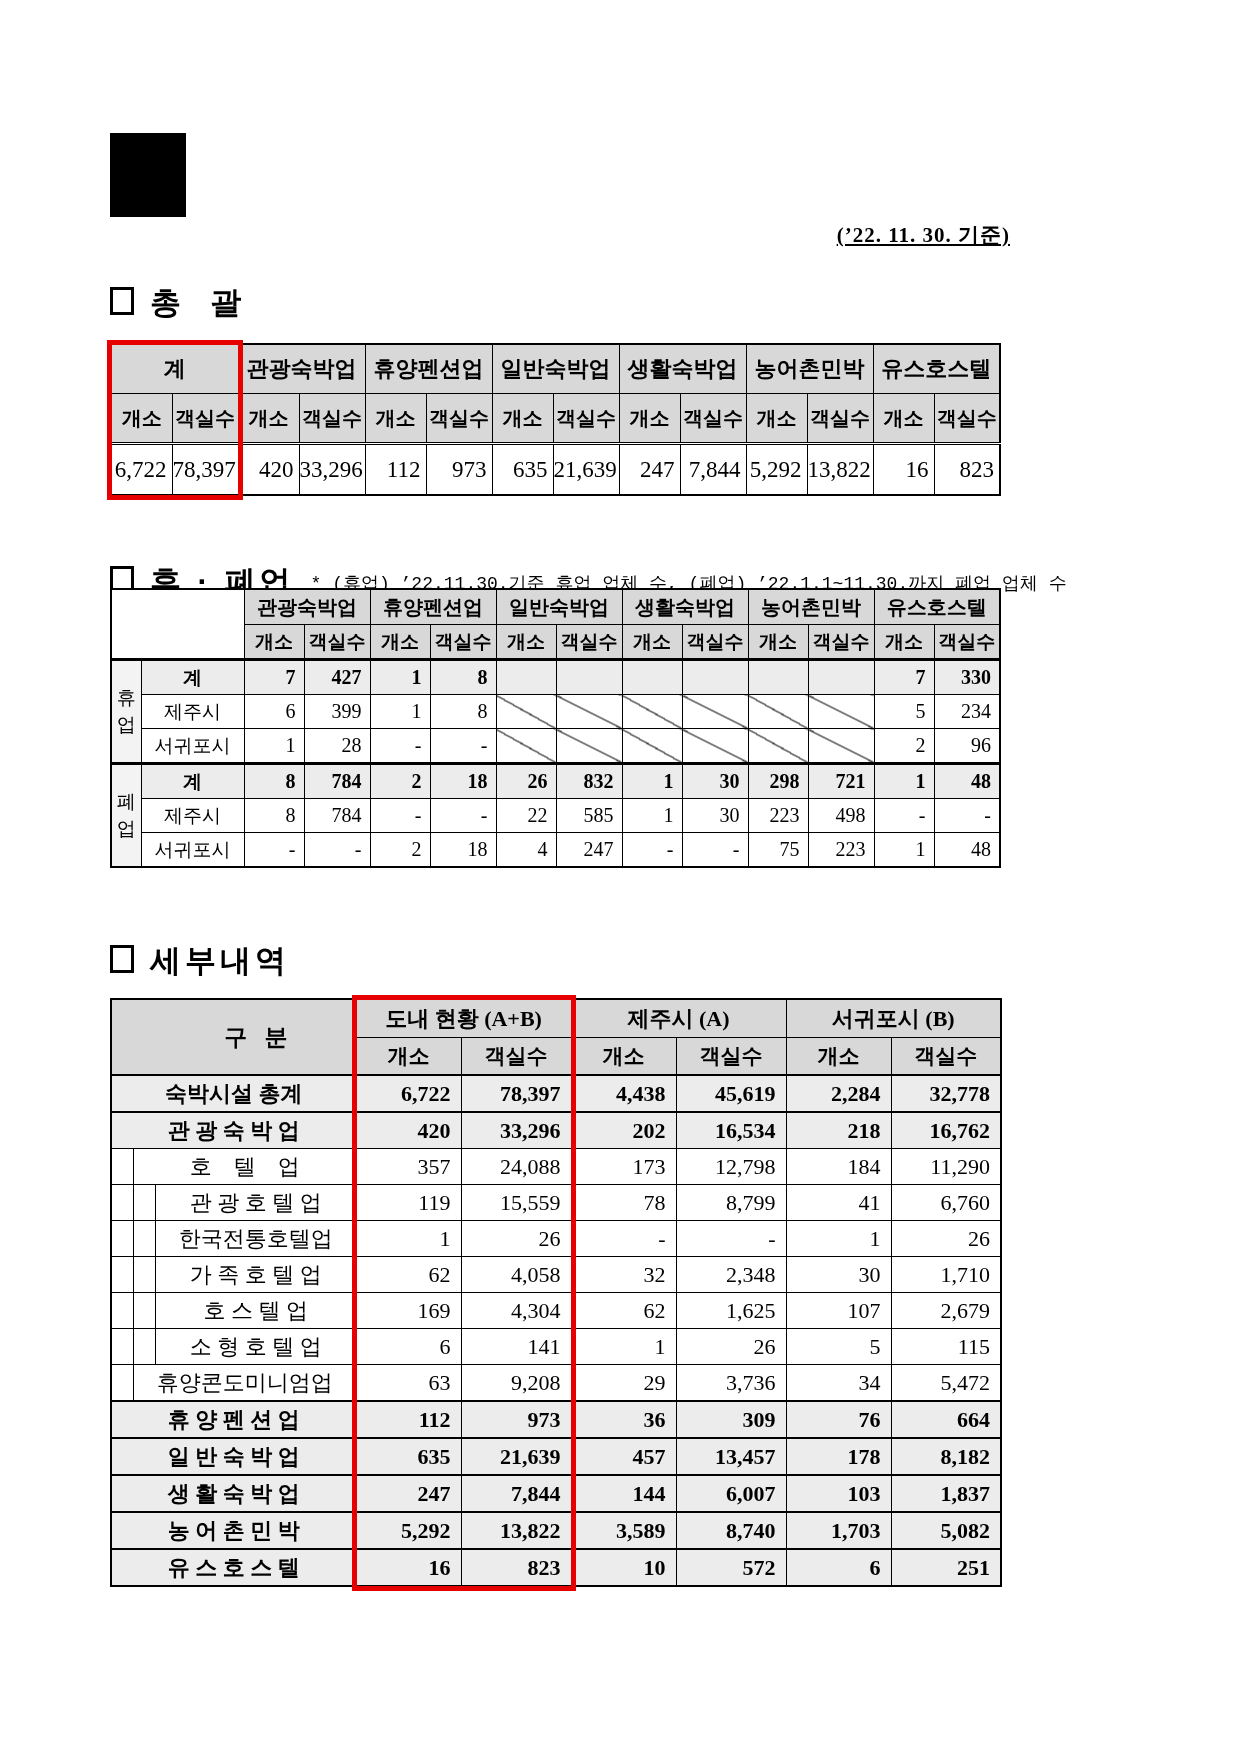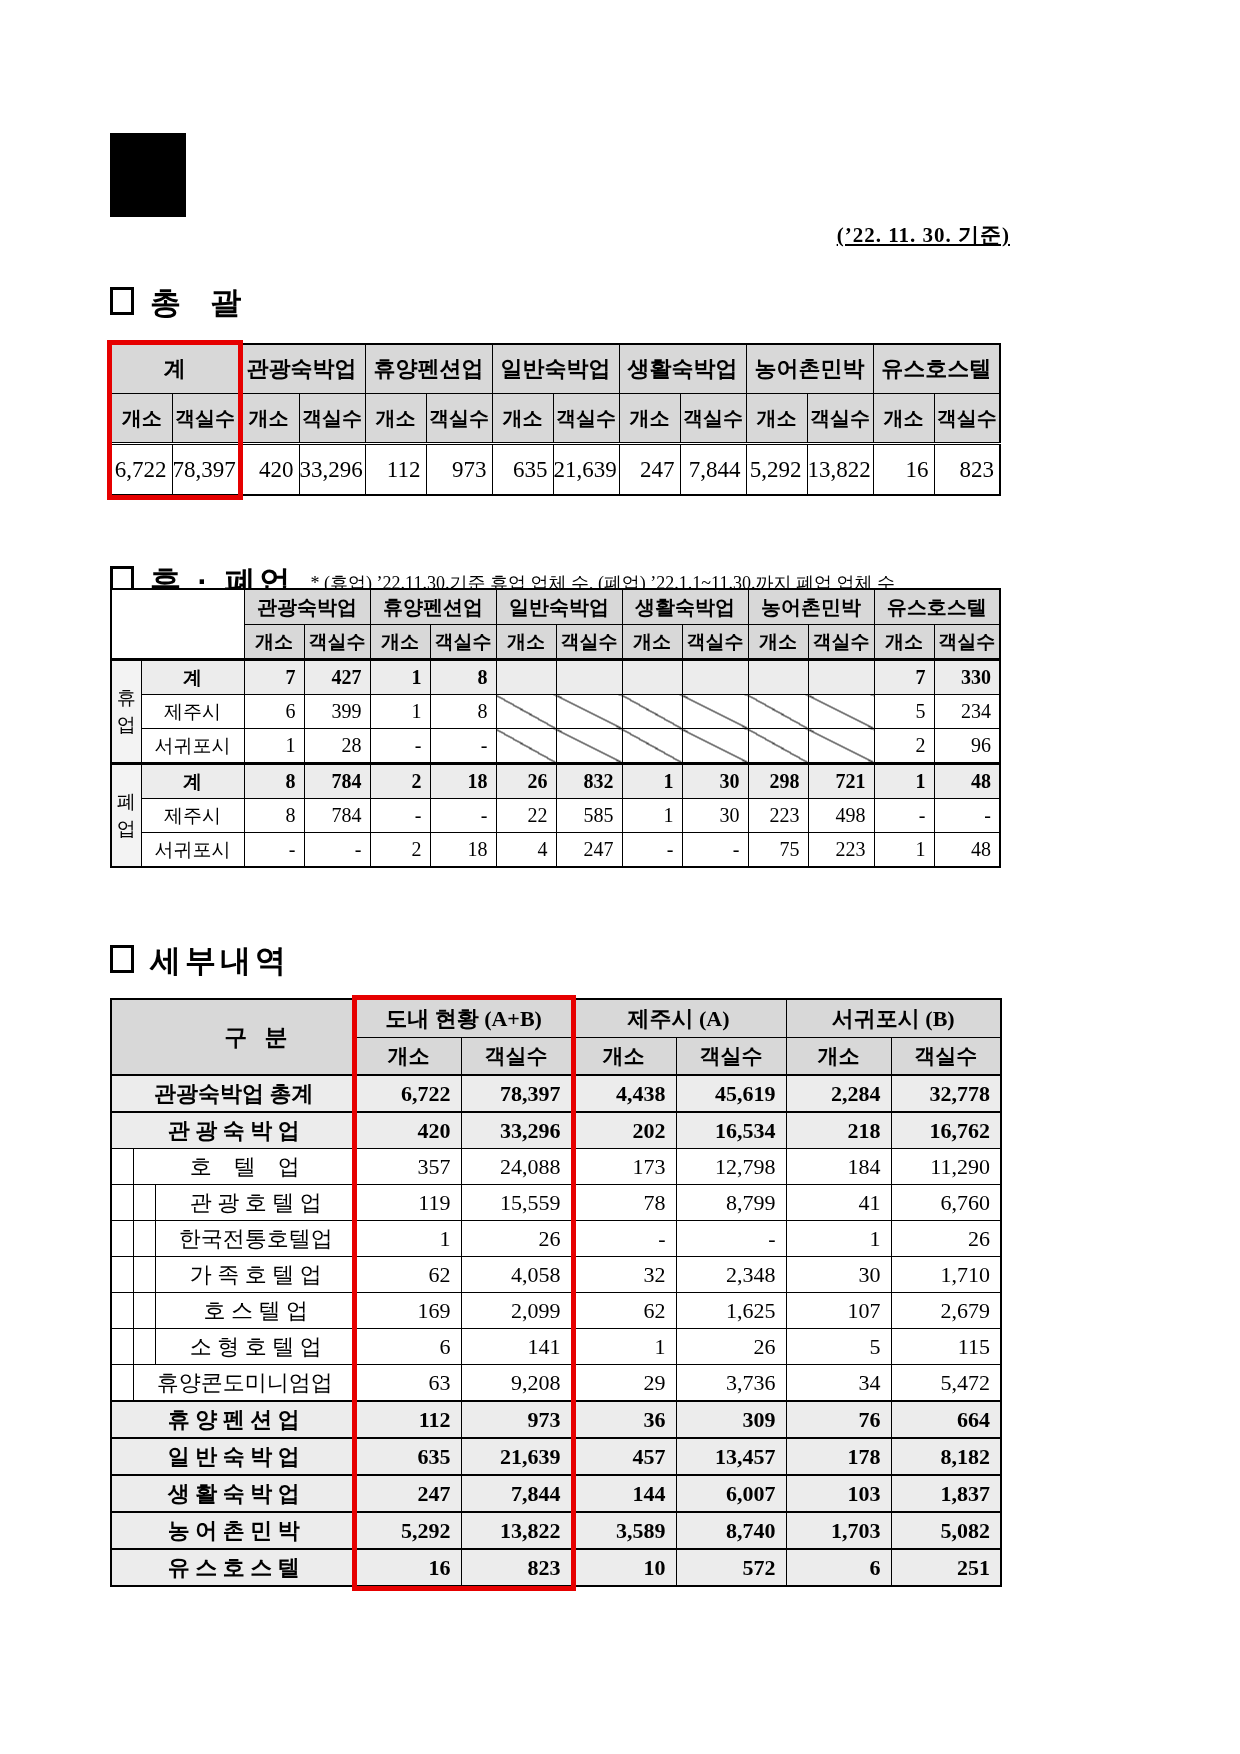--- a/index.html
+++ b/index.html
@@ -28,21 +28,21 @@
     font-size:21px;font-weight:bold;letter-spacing:1px;text-decoration:underline;
   }
   
   .section-heading{
     position:absolute;left:110px;display:flex;align-items:flex-end;
     font-family:"Liberation Sans","DejaVu Sans",sans-serif;font-weight:800;margin-top:28px;
   }
   .sq{width:18px;height:22px;border:3px solid #000;display:inline-block;margin-right:16px;margin-bottom:5px;flex:0 0 auto;}
   .h-txt{font-size:31px;letter-spacing:4px;white-space:pre;line-height:1.1;}
   .note{
-    font-family:Liberation Serif, serif;font-weight:normal;
+    font-family:Liberation Mono, monospace;font-weight:normal;
     font-size:18px;letter-spacing:0;margin-left:16px;padding-bottom:4px;white-space:pre;
   }
   
   .tbl-wrap{position:absolute;left:110px;width:892px;}
   table{border-collapse:collapse;table-layout:fixed;width:890px;border:2px solid #000;background:#fff;}
   th,td{border:1px solid #000;padding:0;overflow:hidden;white-space:nowrap;}
   .num{text-align:right;}
   
   #t1 .grp{height:48px;background:var(--hdr);font-weight:bold;font-size:22px;text-align:center;}
   #t1 .sub{height:48px;background:var(--hdr);font-weight:bold;font-size:20px;text-align:center;border-bottom:3px double #000;}
@@ -324,21 +324,21 @@
             <th class="sub3">개소</th>
             <th class="sub3">객실수</th>
             <th class="sub3">개소</th>
             <th class="sub3">객실수</th>
             <th class="sub3">개소</th>
             <th class="sub3">객실수</th>
           </tr>
           <tr class="majrow">
             <th class="dlabel">
               <span class="lwrap">
-                <span class="ltext">관광숙박업 총계</span>
+                <span class="ltext">숙박시설 총계</span>
               </span>
             </th>
             <td class="num">6,722</td>
             <td class="num">78,397</td>
             <td class="num">4,438</td>
             <td class="num">45,619</td>
             <td class="num">2,284</td>
             <td class="num">32,778</td>
           </tr>
           <tr class="majrow">
@@ -415,21 +415,21 @@
           </tr>
           <tr class="subrow">
             <th class="dlabel">
               <span class="lwrap">
                 <span class="ind"></span>
                 <span class="ind"></span>
                 <span class="ltext">호 스 텔 업</span>
               </span>
             </th>
             <td class="num">169</td>
-            <td class="num">2,099</td>
+            <td class="num">4,304</td>
             <td class="num">62</td>
             <td class="num">1,625</td>
             <td class="num">107</td>
             <td class="num">2,679</td>
           </tr>
           <tr class="subrow">
             <th class="dlabel">
               <span class="lwrap">
                 <span class="ind"></span>
                 <span class="ind"></span>

